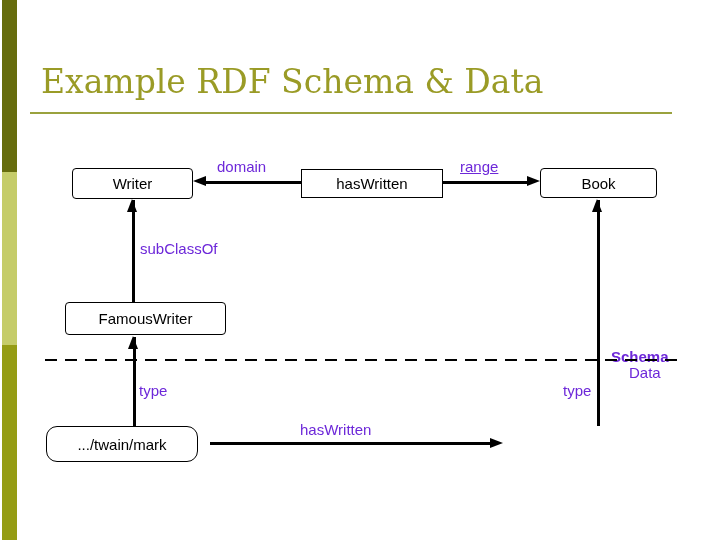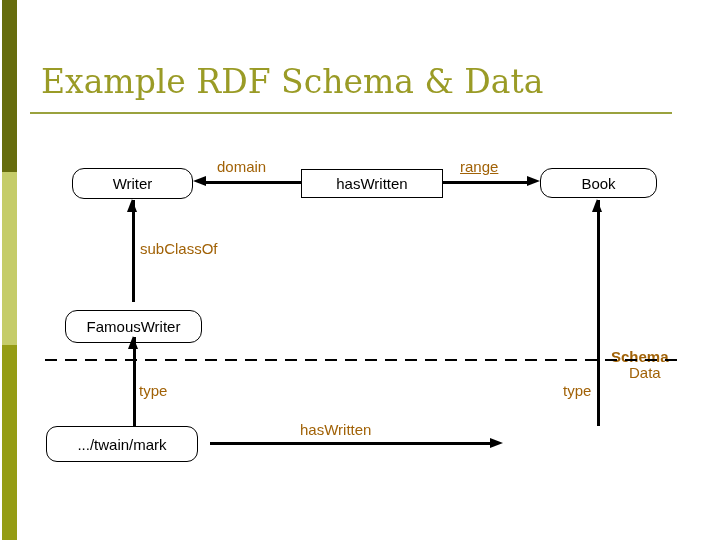--- a/index.html
+++ b/index.html
@@ -16,31 +16,31 @@
   
   .title { position:absolute; left:41px; top:62px; width:640px;
            font-family:"DejaVu Serif", serif; font-weight:normal;
            font-size:33px; line-height:40px; color:#9a9b26; white-space:nowrap; }
   .title-underline { position:absolute; left:30px; top:112px; width:642px; height:2px; background:#9aa23e; }
 
   
   .node { position:absolute; border:1.6px solid #000; background:#fff;
           display:flex; align-items:center; justify-content:center;
           font-size:15px; color:#000; white-space:nowrap; }
-  .rounded  { border-radius:12px; }
+  .rounded  { border-radius:4px; }
   .rounded2 { border-radius:11px; }
   .writer       { left:72px;  top:168px; width:121px; height:31px; }
   .haswritten   { left:301px; top:169px; width:142px; height:29px; border-radius:0; }
   .book         { left:540px; top:168px; width:117px; height:30px; }
-  .famouswriter { left:65px;  top:302px; width:137px; height:33px;margin-top:8px; }
+  .famouswriter { left:65px;  top:302px; width:161px; height:33px; }
   .twain        { left:46px;  top:426px; width:152px; height:36px; }
   .isbn         { left:504px; top:425px; width:193px; height:38px; }
 
   
-  .elabel { position:absolute; font-size:15px; color:#a16207; white-space:nowrap; }
+  .elabel { position:absolute; font-size:15px; color:#6d28d9; white-space:nowrap; }
   .lbl-domain   { left:217px; top:158px; }
   .lbl-range    { left:460px; top:158px;text-decoration:underline; }
   .lbl-subclass { left:140px; top:240px; }
   .lbl-type-l   { left:139px; top:382px; }
   .lbl-type-r   { left:563px; top:382px; }
   .lbl-hasw2    { left:300px; top:421px; }
   .lbl-schema   { left:611px; top:348px;font-weight:bold; }
   .lbl-data     { left:617px; top:364px;margin-left:12px; }
 
   

